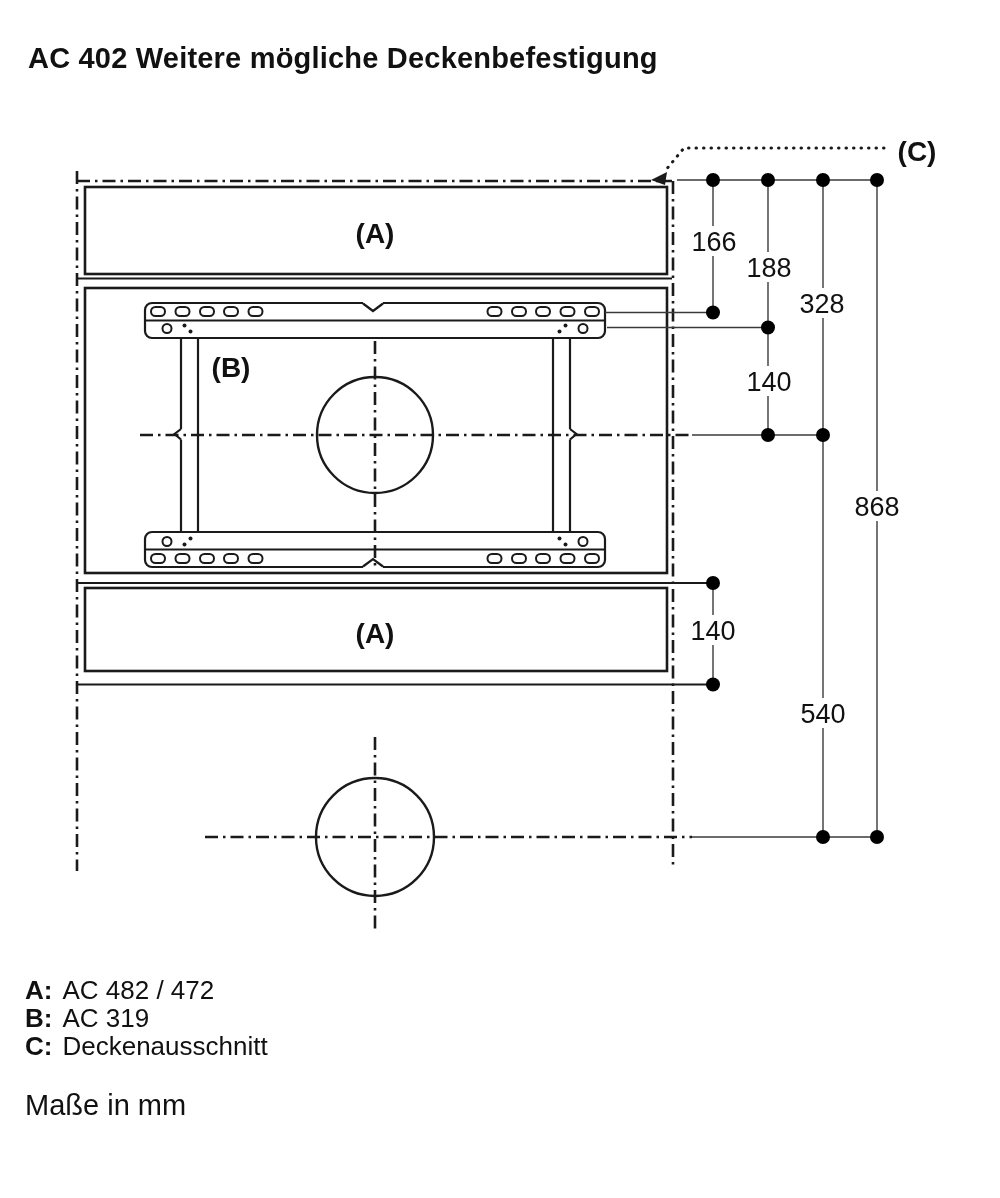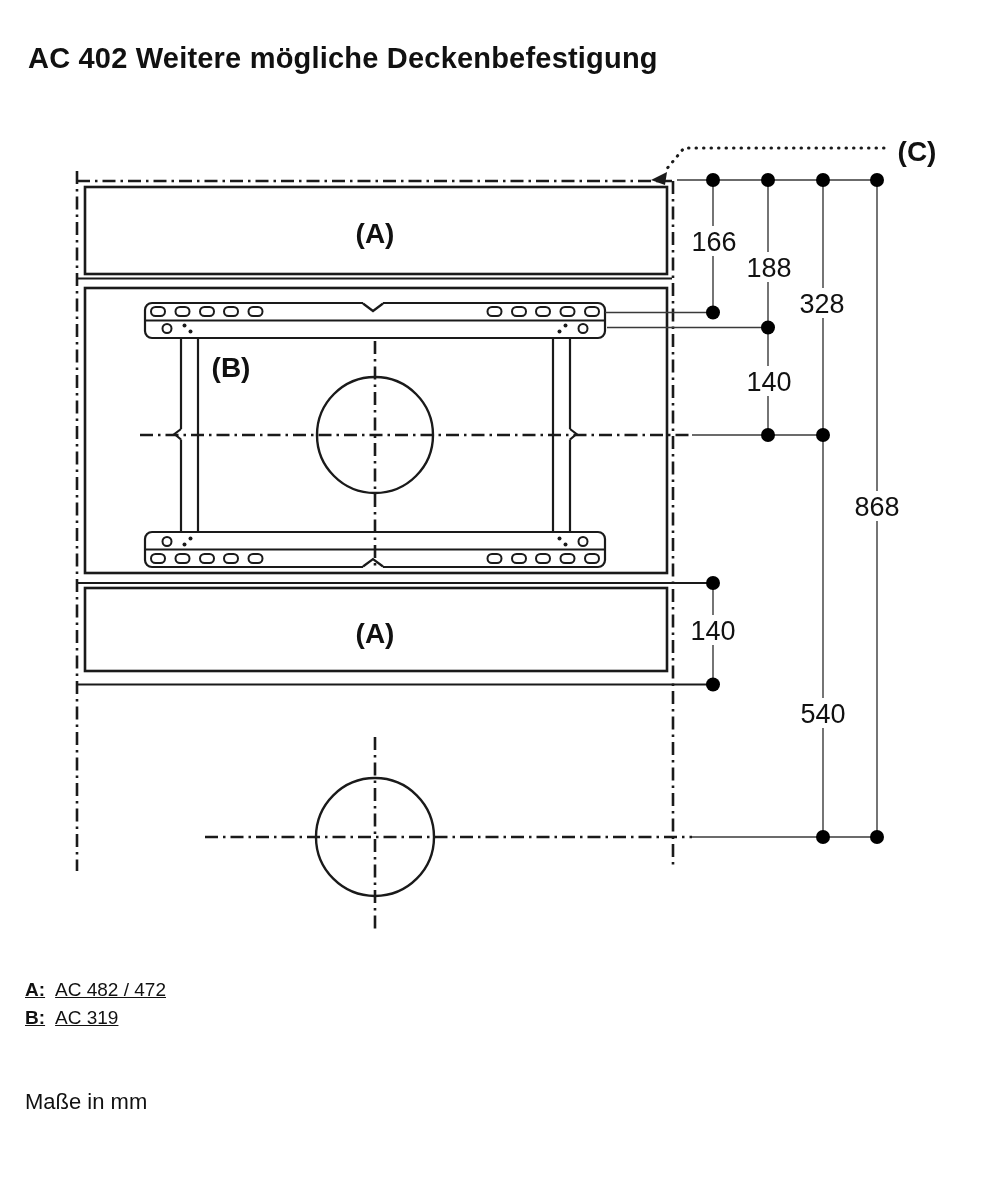--- a/index.html
+++ b/index.html
@@ -5,24 +5,24 @@
   html,body{margin:0;padding:0;background:#ffffff;}
   .page{
     position:relative;width:1000px;height:1126px;background:#ffffff;
     font-family:"Liberation Sans", sans-serif;color:#111;overflow:hidden;
   }
   .title{
     position:absolute;left:28px;top:42px;font-size:29px;font-weight:700;
     letter-spacing:0.2px;color:#111;
   }
   .drawing{position:absolute;left:0;top:0;}
-  .legend{position:absolute;left:25px;top:976px;font-size:19px;line-height:28px;text-decoration:underline;}
+  .legend{position:absolute;left:25px;top:976px;font-size:26px;line-height:28px;}
   .legend-row{white-space:nowrap;}
   .legend-key{font-weight:700;margin-right:10px;}
-  .note{position:absolute;left:25px;top:1089px;font-size:22px;}
+  .note{position:absolute;left:25px;top:1089px;font-size:29px;}
   svg text{
     font-family:"Liberation Sans", sans-serif;fill:#111;
   }
   .dimtxt{font-size:27px;}
   .parttxt{font-size:28px;font-weight:600;}
 </style>
 </head>
 <body>
 
 <div class="page">
@@ -186,17 +186,20 @@
     </g>
   </svg>
 
   <div class="legend">
     <div class="legend-row">
       <span class="legend-key">A:</span><span>AC 482 / 472</span>
     </div>
     <div class="legend-row">
       <span class="legend-key">B:</span><span>AC 319</span>
     </div>
+    <div class="legend-row">
+      <span class="legend-key">C:</span><span>Deckenausschnitt</span>
+    </div>
   </div>
 
   <div class="note">Maße in mm</div>
 
 </div>
 
 </body></html>

